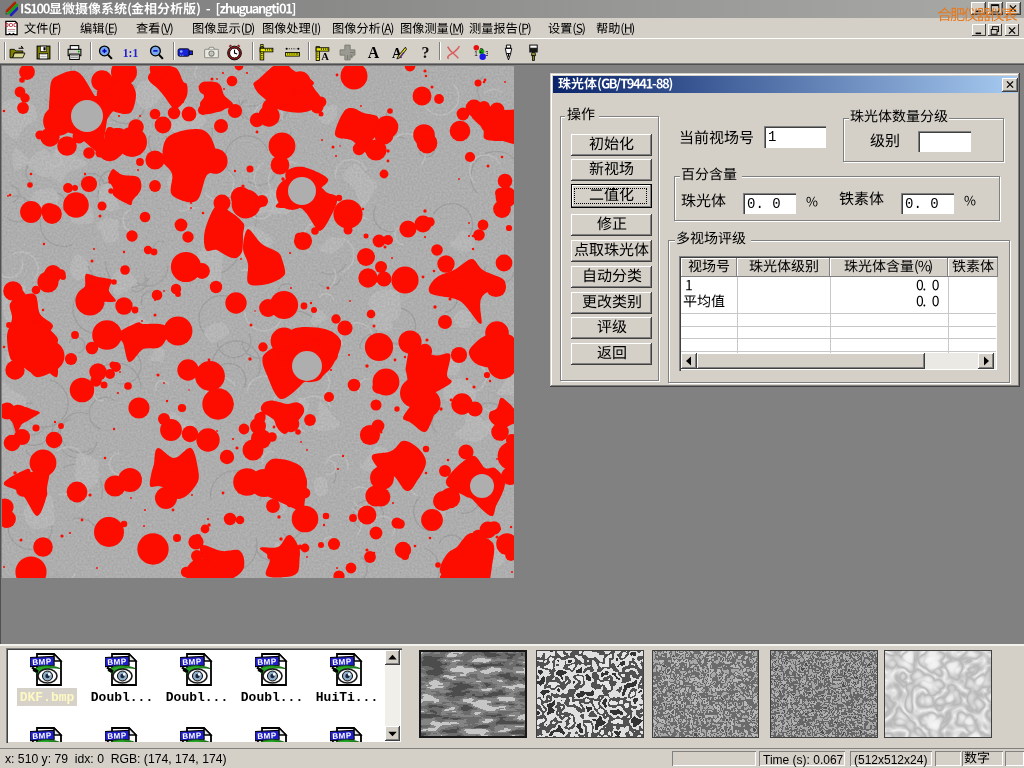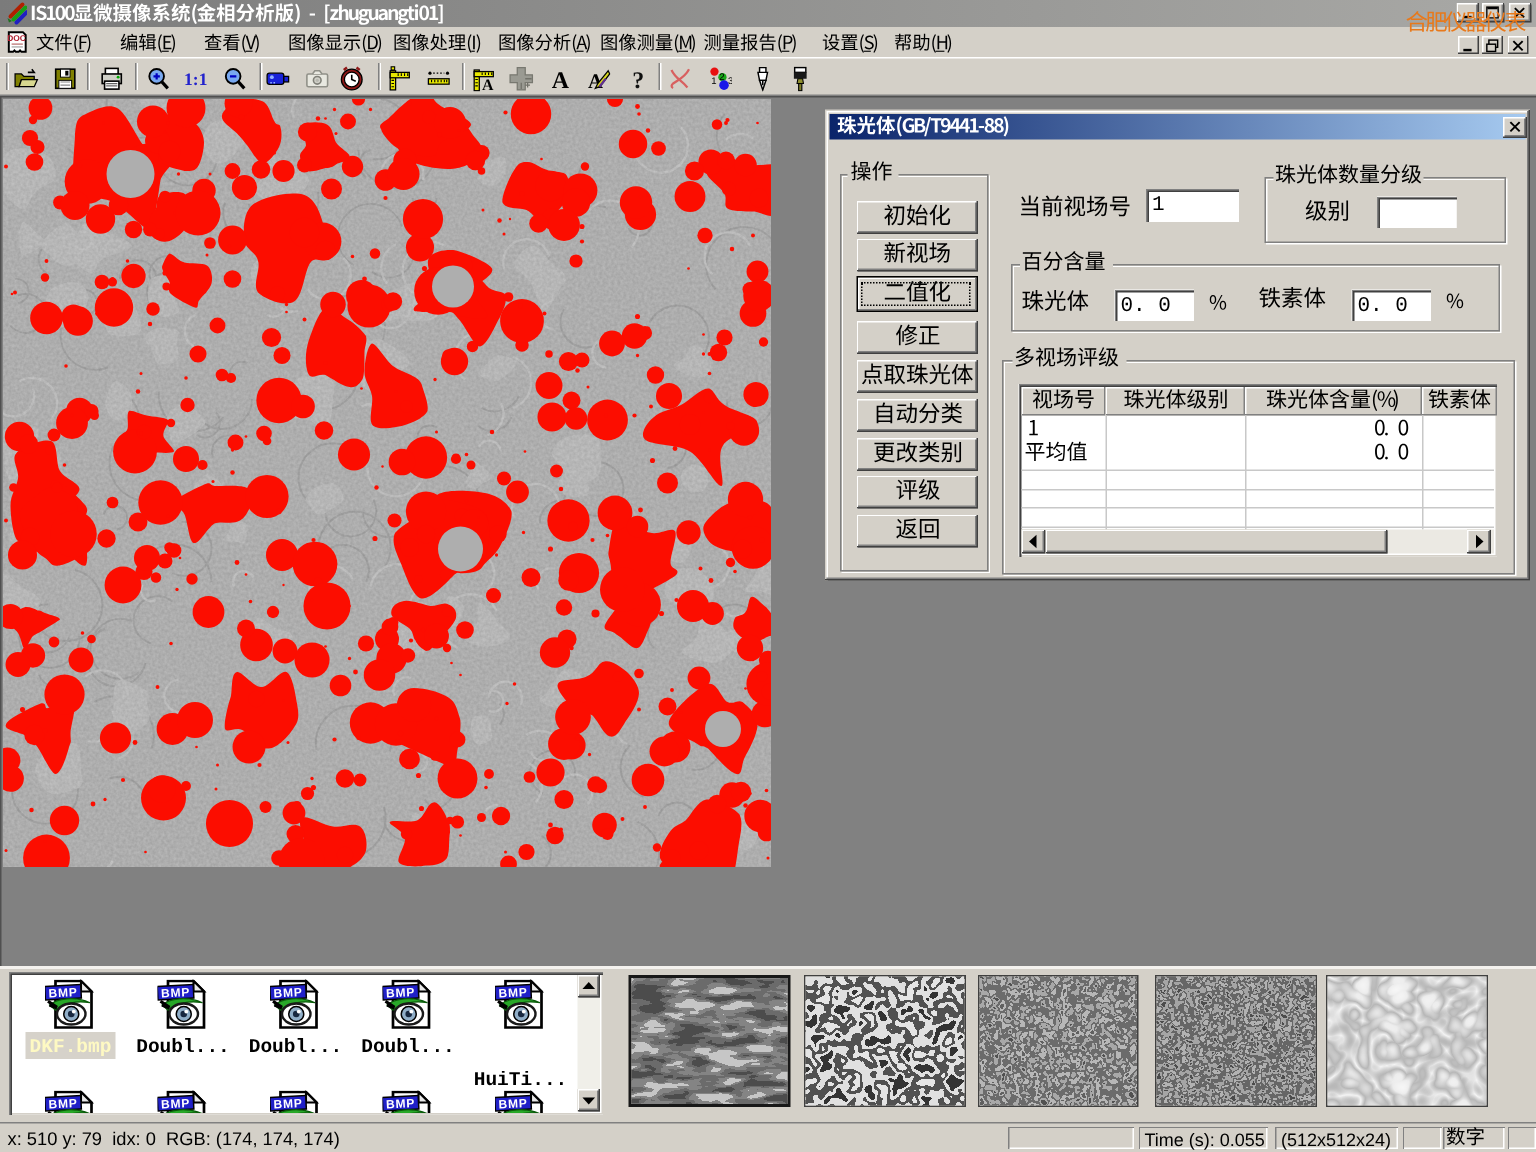--- a/index.html
+++ b/index.html
@@ -1511,21 +1511,21 @@
       <rect x="0" y="4" width="24" height="9" fill="#2020c8" stroke="#000" stroke-width="1"></rect>
       <text x="12" y="11.5" font-family="Liberation Sans" font-size="8" font-weight="bold" fill="#fff" text-anchor="middle" letter-spacing="0.5">BMP</text>
     </g>
     <path d="M3 17 C8 12.5 20 11 30 15.5 C22 14 12 15.5 7 20.5 Z" fill="#28a828" stroke="#0a5a0a" stroke-width="0.8"></path>
     <path d="M2 14.5 l6 4 M3 17 l5 2" stroke="#000" stroke-width="2.2"></path>
     <ellipse cx="17.5" cy="23" rx="9.5" ry="7" fill="#fff" stroke="#1a1a1a" stroke-width="1.6"></ellipse>
     <circle cx="17.5" cy="23" r="5" fill="#90aec8" stroke="#000" stroke-width="1"></circle>
     <circle cx="17.5" cy="23" r="2.2" fill="#182840"></circle>
     <circle cx="19.2" cy="21.4" r="1.3" fill="#fff"></circle>
   </svg>
-<div class="abs" style="left:315.8px;top:712px;font-family:'Liberation Mono',monospace;font-weight:bold;font-size:13px;color:#000">HuiTi...</div>
+<div class="abs" style="left:315.8px;top:690px;font-family:'Liberation Mono',monospace;font-weight:bold;font-size:13px;color:#000">HuiTi...</div>
 <svg style="position:absolute;left:330px;top:727px;overflow:hidden" width="33" height="15" viewBox="0 0 33 15">
     <path d="M7 1 h17 l7 7 v24 h-24 Z" fill="#fff" stroke="#000" stroke-width="1.8"></path>
     <path d="M24 1 l7 7 h-7 Z" fill="#e8e8e8" stroke="#000" stroke-width="1.4"></path>
     <g transform="rotate(-3 12 8)">
       <rect x="0" y="4" width="24" height="9" fill="#2020c8" stroke="#000" stroke-width="1"></rect>
       <text x="12" y="11.5" font-family="Liberation Sans" font-size="8" font-weight="bold" fill="#fff" text-anchor="middle" letter-spacing="0.5">BMP</text>
     </g>
     <path d="M3 17 C8 12.5 20 11 30 15.5 C22 14 12 15.5 7 20.5 Z" fill="#28a828" stroke="#0a5a0a" stroke-width="0.8"></path>
     <path d="M2 14.5 l6 4 M3 17 l5 2" stroke="#000" stroke-width="2.2"></path>
     <ellipse cx="17.5" cy="23" rx="9.5" ry="7" fill="#fff" stroke="#1a1a1a" stroke-width="1.6"></ellipse>
@@ -1599,21 +1599,21 @@
         <feFuncG type="table" tableValues="0.96 0.72 0.93 0.97"></feFuncG>
         <feFuncB type="table" tableValues="0.96 0.72 0.93 0.97"></feFuncB>
       </feComponentTransfer>
     </filter>
     <rect width="108" height="88" filter="url(#f5)"></rect>
   </svg>
 <div class="abs" style="left:0;top:748px;width:1024px;height:20px;background:#d4d0c8;border-top:1px solid #808080"></div>
 <div class="abs" style="left:5px;top:752px;font-size:12.2px;color:#000">x: 510 y: 79&nbsp; idx: 0&nbsp; RGB: (174, 174, 174)</div>
 <div class="abs" style="left:672px;top:751px;width:84px;height:15px;box-shadow:inset 1px 1px 0 #808080,inset -1px -1px 0 #fff"></div>
 <div class="abs" style="left:759px;top:751px;width:86px;height:15px;box-shadow:inset 1px 1px 0 #808080,inset -1px -1px 0 #fff"></div>
-<div class="abs" style="left:763px;top:753px;font-size:12px;color:#000">Time (s): 0.055</div>
+<div class="abs" style="left:763px;top:753px;font-size:12px;color:#000">Time (s): 0.067</div>
 <div class="abs" style="left:850px;top:751px;width:82px;height:15px;box-shadow:inset 1px 1px 0 #808080,inset -1px -1px 0 #fff"></div>
 <div class="abs" style="left:854px;top:753px;font-size:12px;color:#000">(512x512x24)</div>
 <div class="abs" style="left:935px;top:751px;width:26px;height:15px;box-shadow:inset 1px 1px 0 #808080,inset -1px -1px 0 #fff"></div>
 <div class="abs" style="left:962px;top:751px;width:41px;height:15px;box-shadow:inset 1px 1px 0 #808080,inset -1px -1px 0 #fff"></div>
 <div class="abs" style="left:1005px;top:751px;width:19px;height:15px;box-shadow:inset 1px 1px 0 #808080,inset -1px -1px 0 #fff"></div>
 <svg style="position:absolute;left:964px;top:751.5px;overflow:visible" width="26" height="16">
     <g transform="translate(0,10.40) scale(0.013000,-0.013000)" fill="#000000">
       <use href="#g107" x="0.0"></use>
       <use href="#g119" x="1000.0"></use>
     </g>

